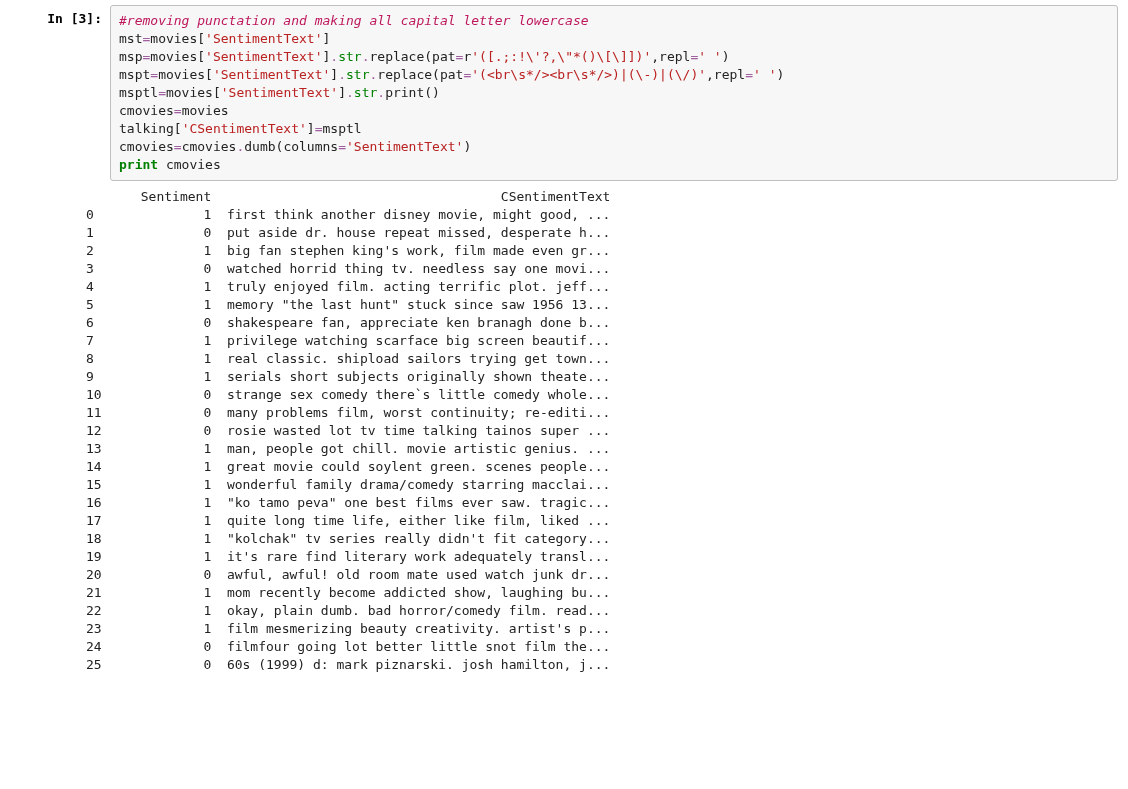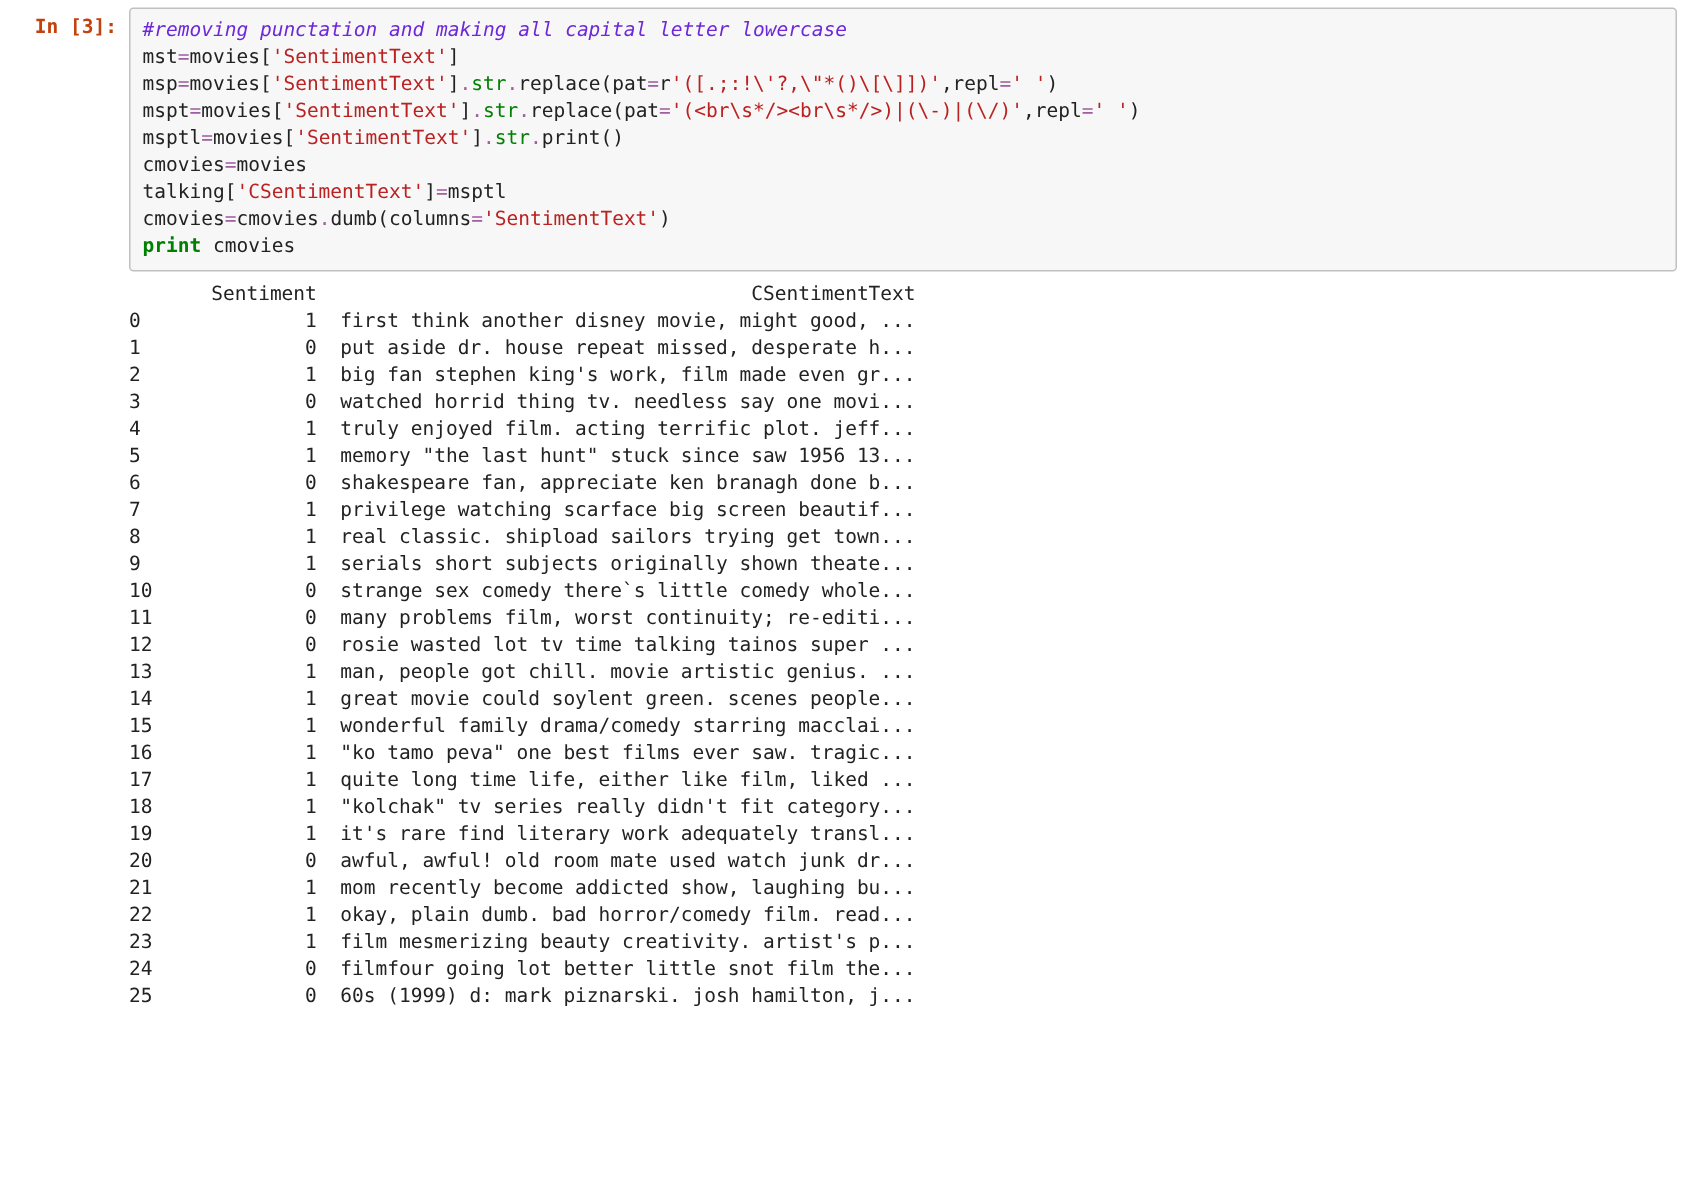--- a/index.html
+++ b/index.html
@@ -15,23 +15,24 @@
     align-items: stretch;
     padding: 5px 0;
   }
   .prompt-area {
     width: 78px;
     flex-shrink: 0;
     text-align: right;
     padding-right: 8px;
     padding-top: 6px;
     font-family: "DejaVu Sans Mono", monospace;
-    color: #c2410c;
+    color: #000000;
     font-size: 13px;
     font-weight: bold;
+    padding-left: 24px;
   }
   .input-area {
     flex: 1;
     border: 1px solid #c0c0c0;
     border-radius: 3px;
     background: #f7f7f7;
     padding: 6px 8px;
     margin-right: 10px;
     font-family: "DejaVu Sans Mono", monospace;
     font-size: 13px;
@@ -50,21 +51,21 @@
   }
   .output-area {
     flex: 1;
     padding: 2px 8px 6px 8px;
     font-family: "DejaVu Sans Mono", monospace;
     font-size: 13px;
     line-height: 18px;
     white-space: pre;
     color: #222;
   }
-  .c-comment { color: #6d28d9; font-style: italic; text-align: right; }
+  .c-comment { color: #be185d; font-style: italic; text-align: right; }
   .c-name { color: #222; }
   .c-op { color: #a060a0; }
   .c-string { color: #BA2121; }
   .c-keyword { color: #008000; font-weight: bold; text-align: right; }
   .c-builtin { color: #008000; }
 </style>
 </head>
 <body>
 
 <div class="cell">

